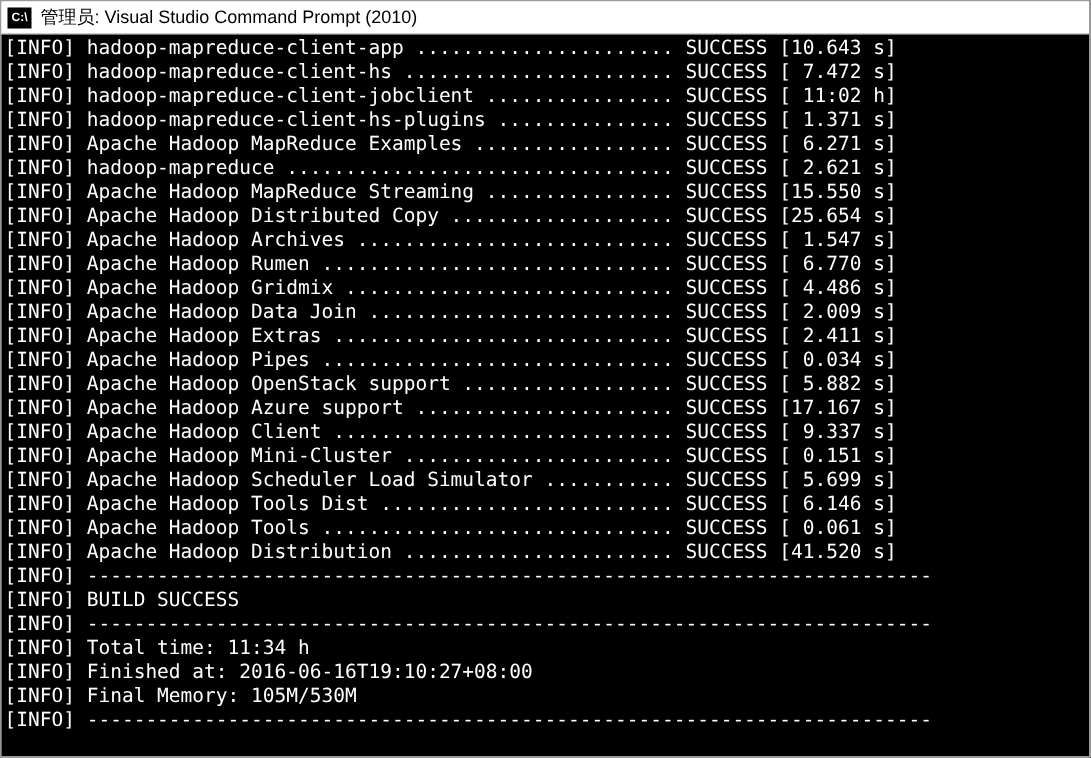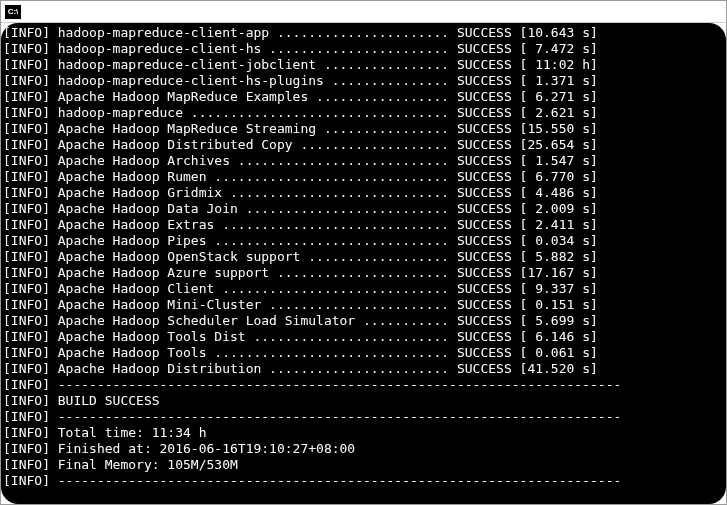--- a/index.html
+++ b/index.html
@@ -46,25 +46,25 @@
     flex: 1;
     background: #000;
     color: #fff;
     font-family: "SimSun", "NSimSun", "Consolas", monospace;
     font-size: 13px;
     line-height: 16px;
     padding: 2px 2px;
     white-space: pre;
     overflow: hidden;
     letter-spacing: 0;
-    border-radius: 17px;
   }
   .line { white-space: pre; }
 </style>
 </head>
 <body>
 
 <div class="window">
   <div class="titlebar">
     <span class="icon">C:\</span>
+    <span>管理员: Visual Studio Command Prompt (2010)</span>
   </div>
   <div class="console" id="console"><div class="line">[INFO] hadoop-mapreduce-client-app ...................... SUCCESS [10.643 s]</div><div class="line">[INFO] hadoop-mapreduce-client-hs ....................... SUCCESS [ 7.472 s]</div><div class="line">[INFO] hadoop-mapreduce-client-jobclient ................ SUCCESS [ 11:02 h]</div><div class="line">[INFO] hadoop-mapreduce-client-hs-plugins ............... SUCCESS [ 1.371 s]</div><div class="line">[INFO] Apache Hadoop MapReduce Examples ................. SUCCESS [ 6.271 s]</div><div class="line">[INFO] hadoop-mapreduce ................................. SUCCESS [ 2.621 s]</div><div class="line">[INFO] Apache Hadoop MapReduce Streaming ................ SUCCESS [15.550 s]</div><div class="line">[INFO] Apache Hadoop Distributed Copy ................... SUCCESS [25.654 s]</div><div class="line">[INFO] Apache Hadoop Archives ........................... SUCCESS [ 1.547 s]</div><div class="line">[INFO] Apache Hadoop Rumen .............................. SUCCESS [ 6.770 s]</div><div class="line">[INFO] Apache Hadoop Gridmix ............................ SUCCESS [ 4.486 s]</div><div class="line">[INFO] Apache Hadoop Data Join .......................... SUCCESS [ 2.009 s]</div><div class="line">[INFO] Apache Hadoop Extras ............................. SUCCESS [ 2.411 s]</div><div class="line">[INFO] Apache Hadoop Pipes .............................. SUCCESS [ 0.034 s]</div><div class="line">[INFO] Apache Hadoop OpenStack support .................. SUCCESS [ 5.882 s]</div><div class="line">[INFO] Apache Hadoop Azure support ...................... SUCCESS [17.167 s]</div><div class="line">[INFO] Apache Hadoop Client ............................. SUCCESS [ 9.337 s]</div><div class="line">[INFO] Apache Hadoop Mini-Cluster ....................... SUCCESS [ 0.151 s]</div><div class="line">[INFO] Apache Hadoop Scheduler Load Simulator ........... SUCCESS [ 5.699 s]</div><div class="line">[INFO] Apache Hadoop Tools Dist ......................... SUCCESS [ 6.146 s]</div><div class="line">[INFO] Apache Hadoop Tools .............................. SUCCESS [ 0.061 s]</div><div class="line">[INFO] Apache Hadoop Distribution ....................... SUCCESS [41.520 s]</div><div class="line">[INFO] ------------------------------------------------------------------------</div><div class="line">[INFO] BUILD SUCCESS</div><div class="line">[INFO] ------------------------------------------------------------------------</div><div class="line">[INFO] Total time: 11:34 h</div><div class="line">[INFO] Finished at: 2016-06-16T19:10:27+08:00</div><div class="line">[INFO] Final Memory: 105M/530M</div><div class="line">[INFO] ------------------------------------------------------------------------</div></div>
 </div>
 
 </body></html>

